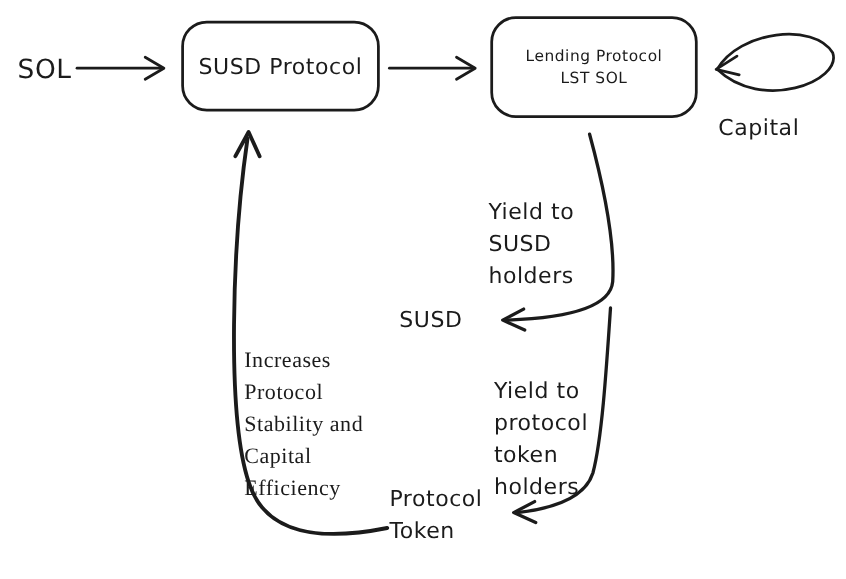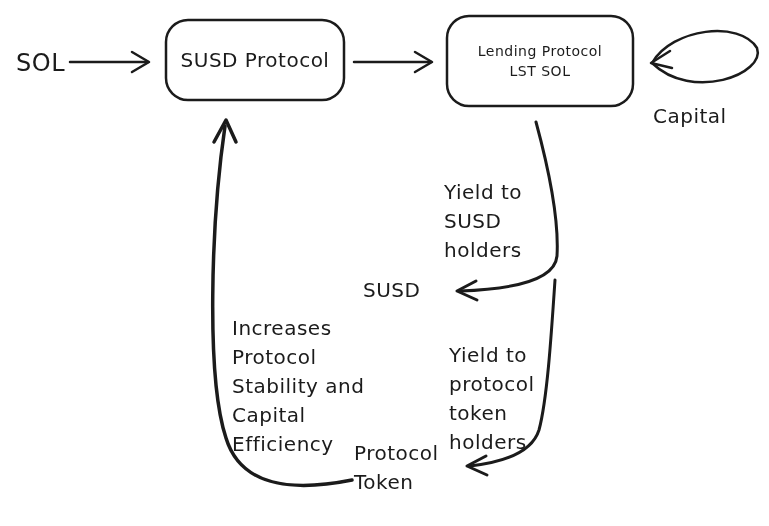--- a/index.html
+++ b/index.html
@@ -83,21 +83,21 @@
 SUSD
 holders</div>
 
   <div class="label" style="left:363px; top:276px;">SUSD</div>
 
   <div class="label" style="left:449px; top:341px;">Yield to
 protocol
 token
 holders</div>
 
-  <div class="label" style="left:232px; top:314px;">Increases
+  <div class="label" style="left:222px; top:314px;font-family:Liberation Serif, serif;">Increases
 Protocol
 Stability and
 Capital
 Efficiency</div>
 
   <div class="label" style="left:354px; top:439px;">Protocol
 Token</div>
 
 </div>
 

